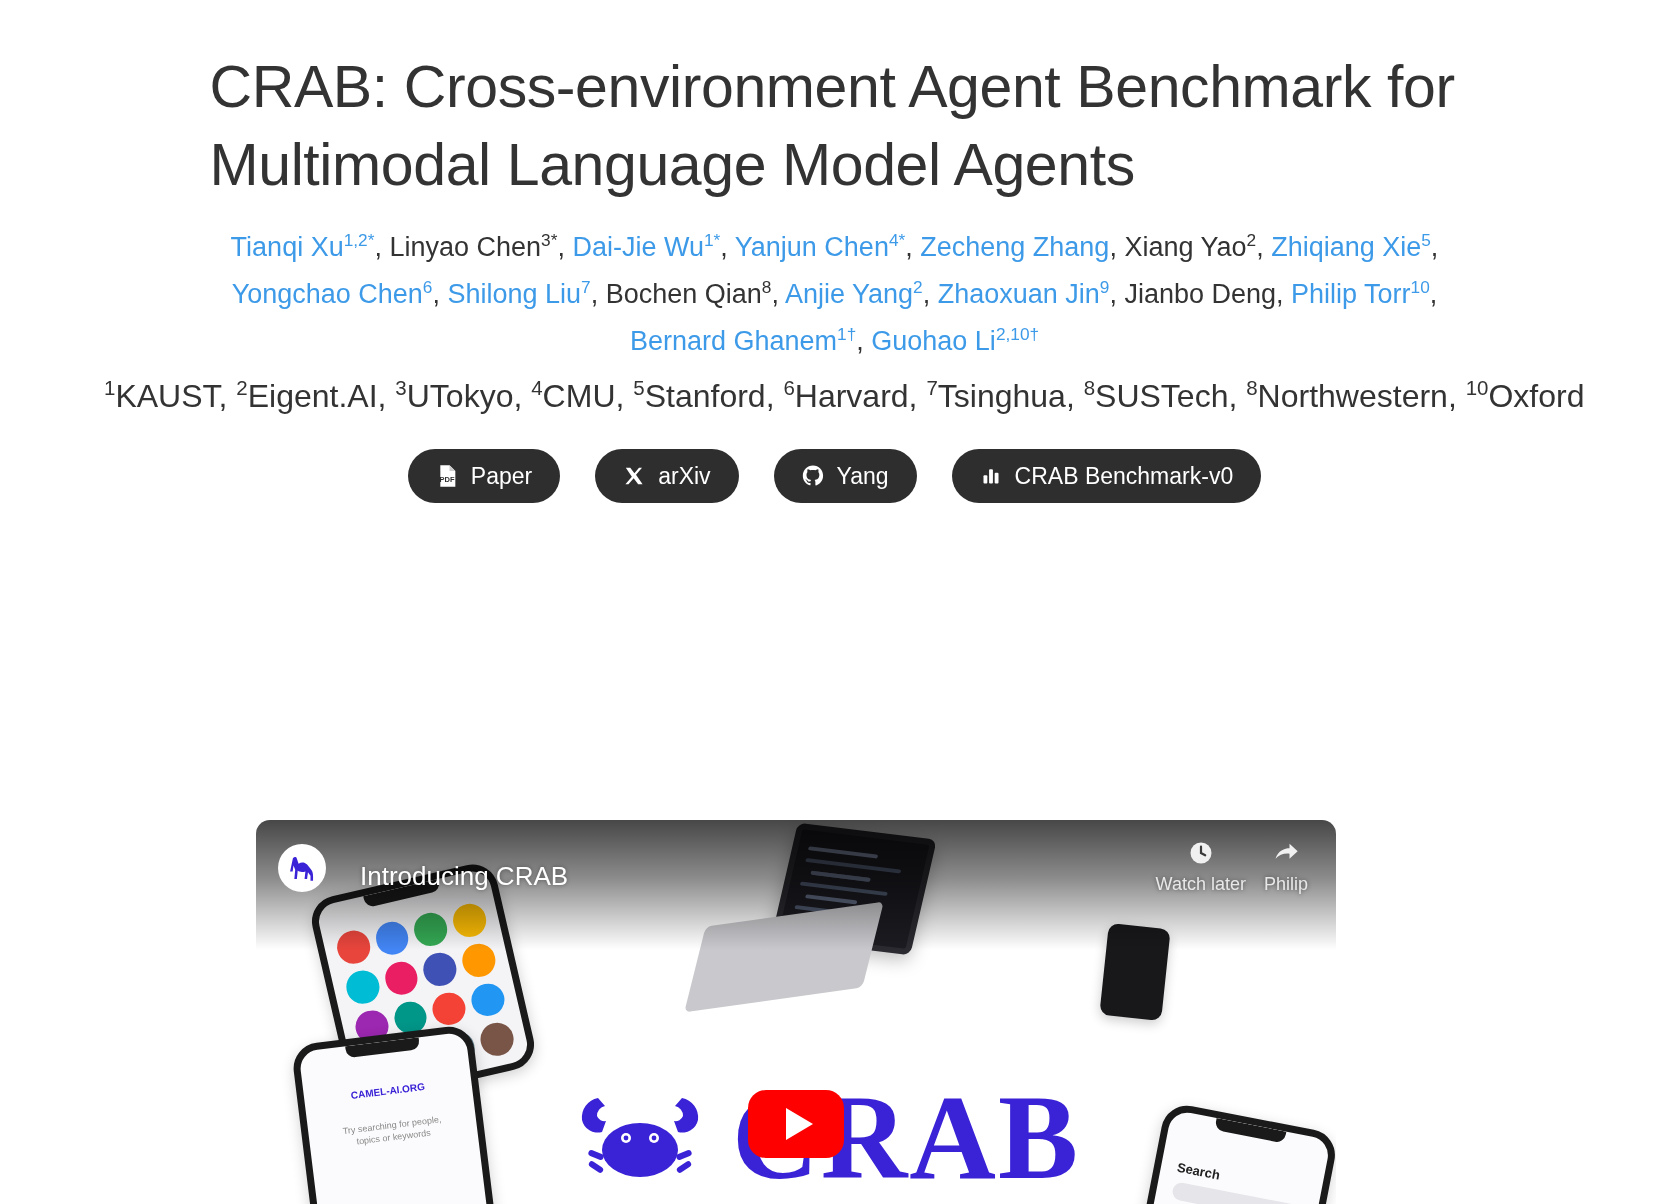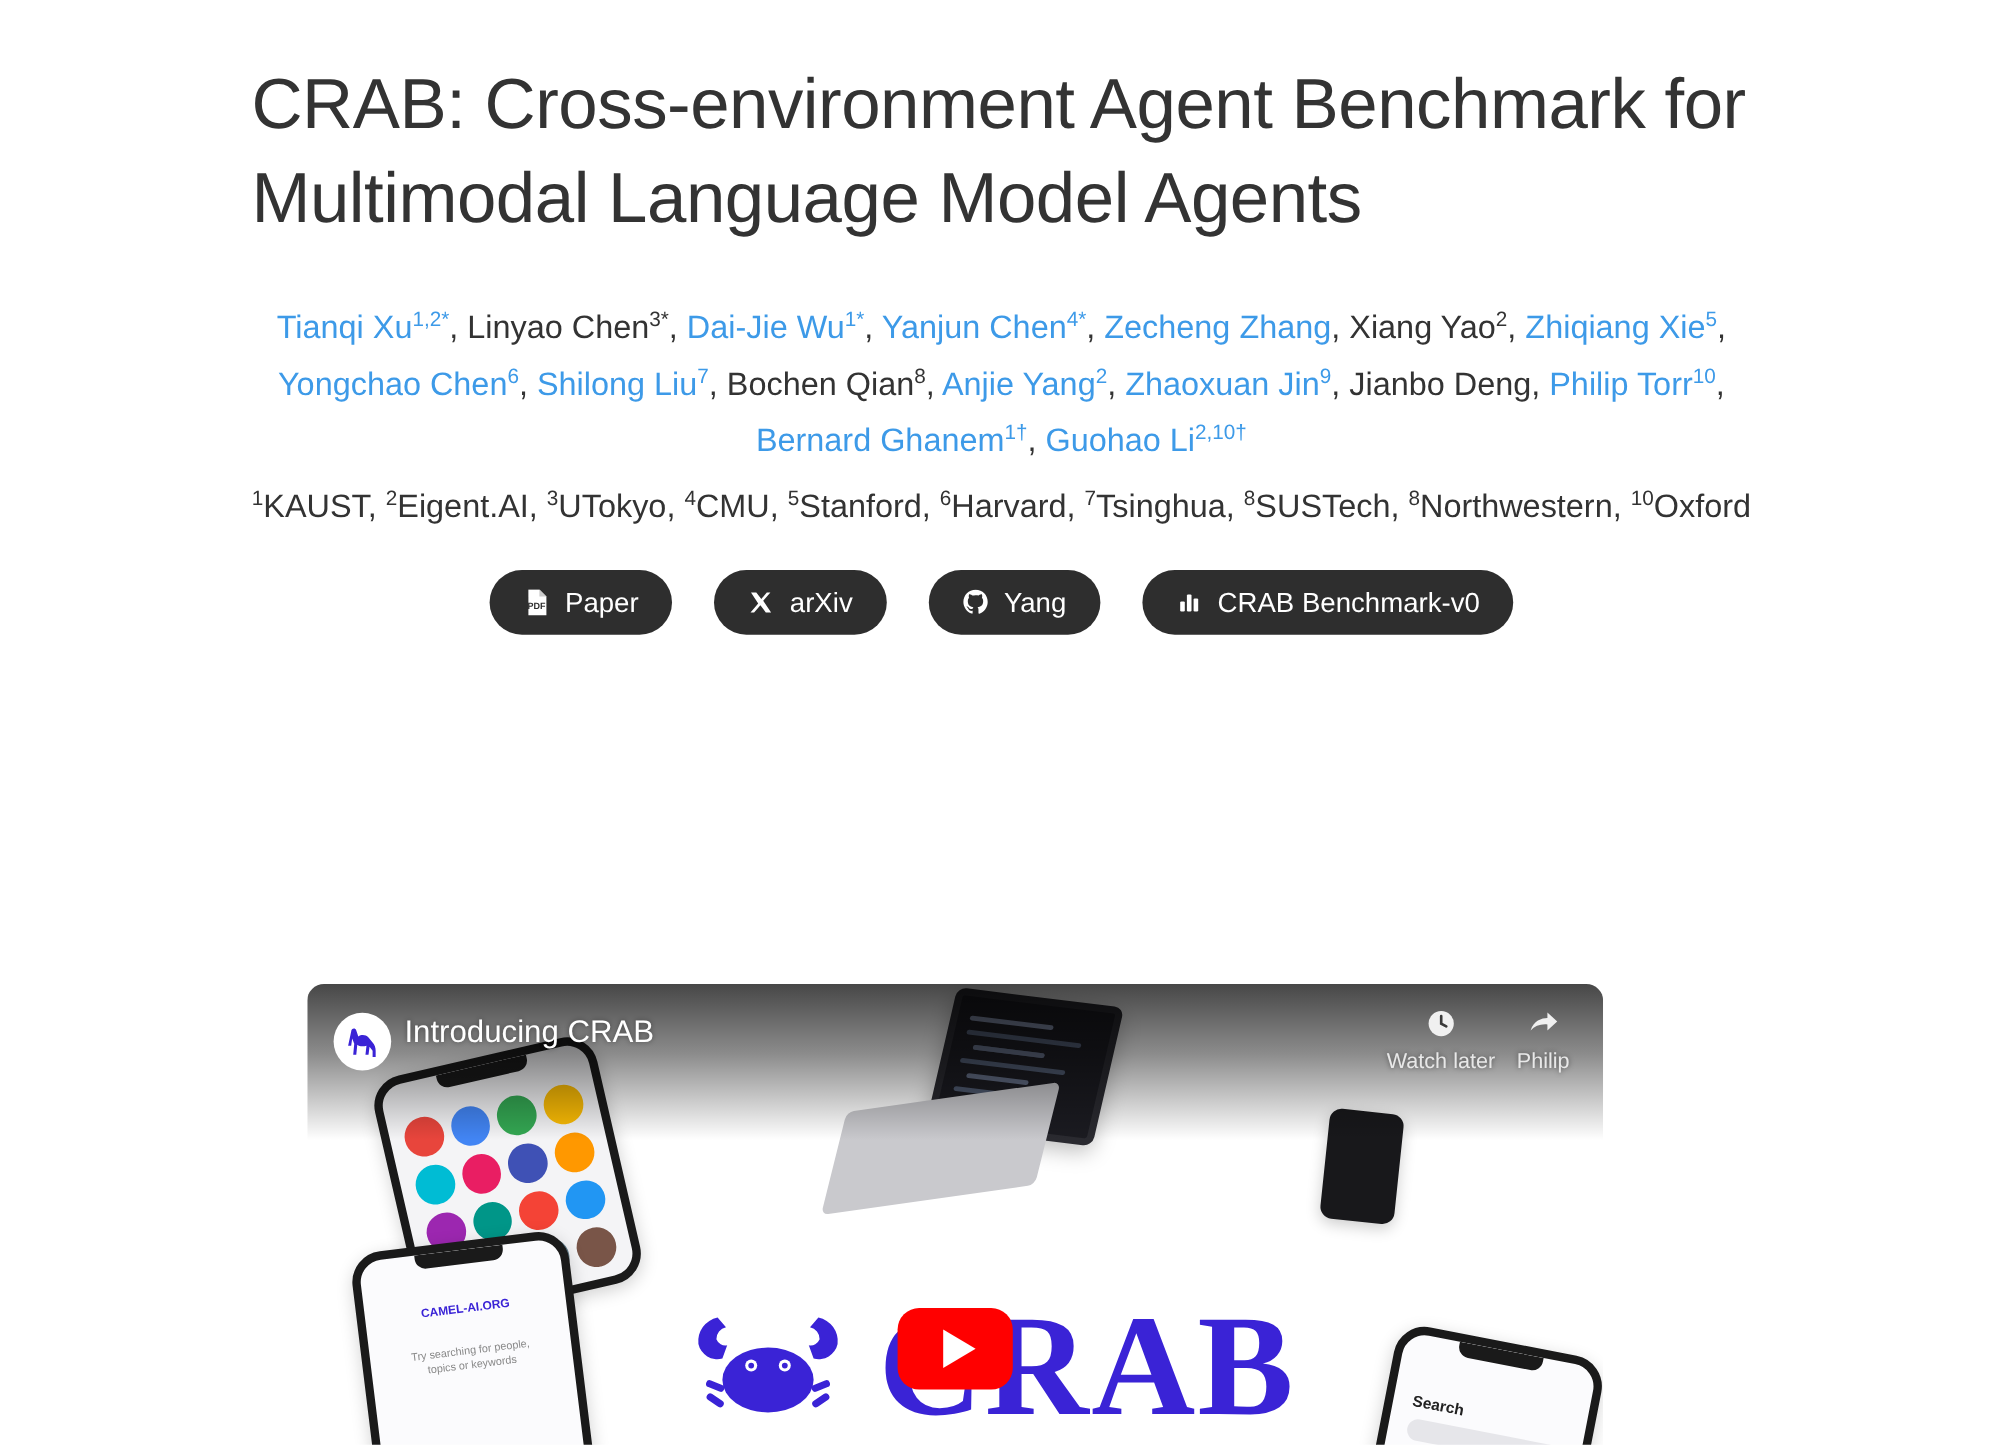--- a/index.html
+++ b/index.html
@@ -25,21 +25,21 @@
     font-size: 59px;
     line-height: 78px;
     font-weight: 400;
     letter-spacing: -0.4px;
     color: #333333;
   }
 
   
   .authors {
     width: 1420px;
-    margin: 46px auto 0 auto;
+    margin: 20px auto 0 auto;
     text-align: center;
     font-size: 27px;
     line-height: 47px;
     color: #333333;
     font-weight: 400;
   }
   .authors a,
   .author-link {
     color: #3d9ae8;
     text-decoration: none;
@@ -48,22 +48,22 @@
   .authors sup {
     font-size: 0.64em;
     vertical-align: super;
     line-height: 0;
   }
 
   
   .affiliations {
     width: 1500px;
     margin: 11px auto 0 auto;
-    text-align: center;
-    font-size: 27px;
+    text-align: right;
+    font-size: 32px;
     line-height: 40px;
     color: #333333;
   }
   .affiliations sup {
     font-size: 0.64em;
     vertical-align: super;
     line-height: 0;
   }
   .footnote {
     width: 1200px;
@@ -134,22 +134,22 @@
     width: 100%;
     height: 130px;
     background: linear-gradient(to bottom, rgba(0,0,0,0.72) 0%, rgba(0,0,0,0.45) 45%, rgba(0,0,0,0.0) 100%);
     z-index: 6;
     pointer-events: none;
   }
   .yt-channel {
     position: absolute;
     left: 22px; top: 24px;
     display: flex;
-    align-items: flex-start;
-    gap: 11px;
+    align-items: flex-end;
+    gap: 34px;
     z-index: 7;
   }
   .yt-avatar {
     width: 48px; height: 48px;
     border-radius: 50%;
     background: #ffffff;
     display: flex; align-items: center; justify-content: center;
     overflow: hidden;
     cursor: pointer;
   }

